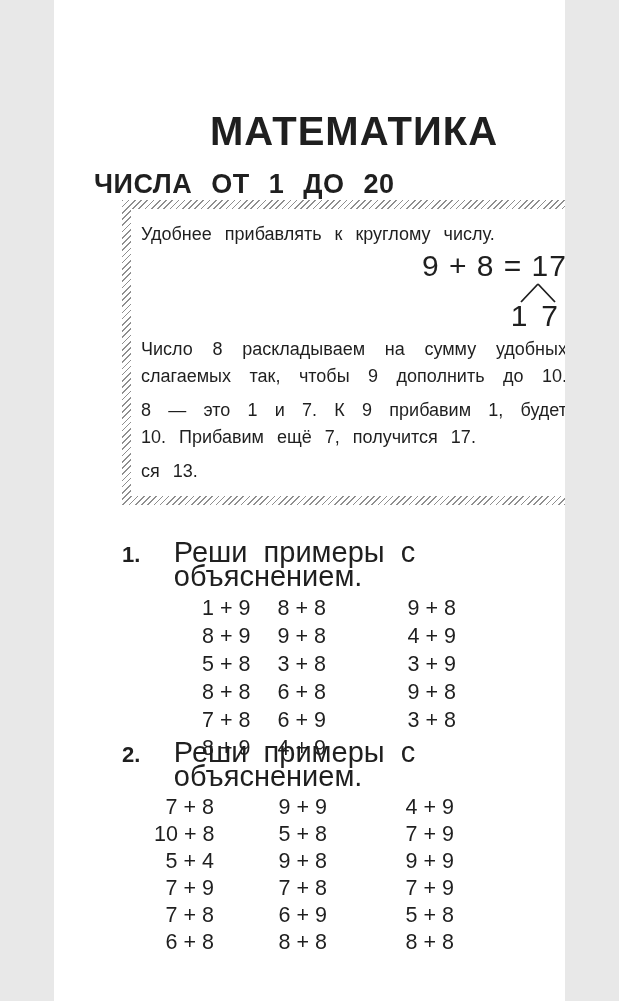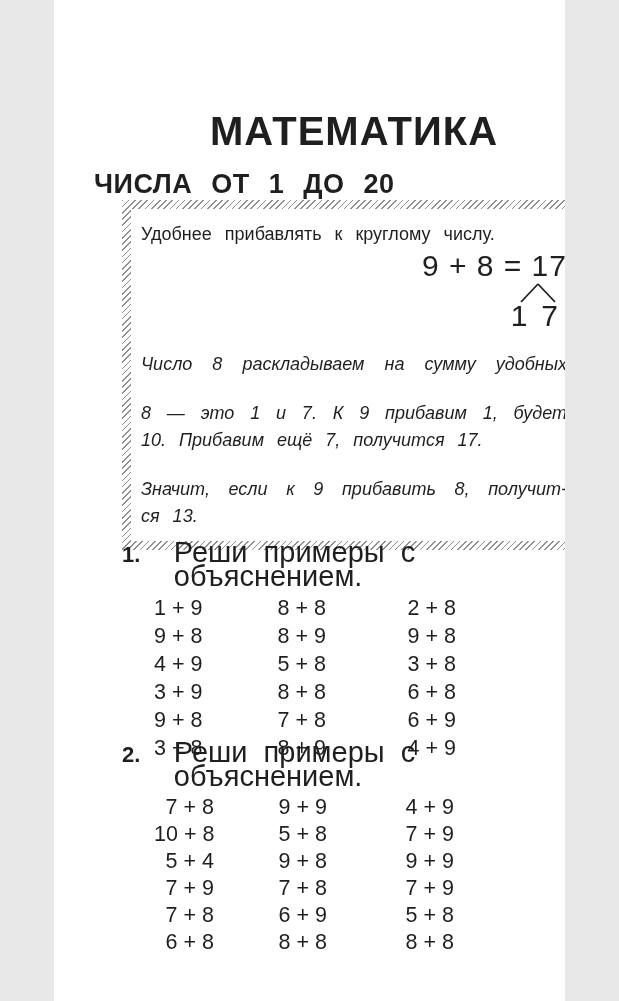--- a/index.html
+++ b/index.html
@@ -26,39 +26,39 @@
     position:absolute; top:200px; left:68px; width:462px; box-sizing:border-box;
     padding:9px;
     background:repeating-linear-gradient(135deg,
       #8f8f8f 0px, #8f8f8f 1.2px, #ffffff 1.2px, #ffffff 4.4px);
   }
   .info-box-inner { background:#ffffff; padding:12px 8px 11px 10px; }
 
   .box-line  { font-size:18px; line-height:27px; }
   .ws        { word-spacing:8px; }
   .jline     { text-align:justify; text-align-last:justify; }
-  .para      { margin-top:22px;font-style:italic; }
+  .para      { margin-top:7px; }
 
   
   .formula   { margin-top:2px; display:flex; flex-direction:column; align-items:flex-end; }
   .equation  { font-size:30px; line-height:32px; letter-spacing:1px; white-space:nowrap; }
   .branch-icon { display:block; transform:translateX(-9px); margin-top:1px; }
   .parts     { display:flex; gap:14px; font-size:30px; line-height:26px; transform:translateX(-9px); }
 
   
   .exercise  { position:absolute; left:68px; width:480px; }
   .ex-1      { top:540px; }
   .ex-2      { top:740px; }
   .ex-header { display:flex; align-items:baseline; line-height:24px; }
   .ex-num    { width:54px; font-weight:bold; font-size:22px; }
   .ex-title  { font-size:29px; word-spacing:8px; }
   .ex-grid   { display:grid; margin-left:32px; margin-top:6px; }
   .ex-grid-1 { grid-template-columns:45px 127px 130px; }
   .ex-grid-2 { grid-template-columns:60px 113px 127px; }
-  .ex-grid-1 .ex-cell { line-height:28px; }
+  .ex-grid-1 .ex-cell { line-height:28px;margin-left:48px; }
   .ex-grid-2 .ex-cell { line-height:27px; }
   .ex-cell   { text-align:right; font-size:21.5px; white-space:nowrap; }
 
   .page-number {
     position:absolute; top:910px; left:532px; width:34px;
     text-align:center; font-size:21px; font-weight:bold;
   }
 </style>
 </head>
 <body>
@@ -79,44 +79,43 @@
           <path d="M20 1 L3 19 M20 1 L37 19" stroke="#1f1f1f" stroke-width="1.8" fill="none"></path>
         </svg>
         <div class="parts">
           <span>1</span>
           <span>7</span>
         </div>
       </div>
 
       <div class="para">
         <div class="box-line jline">Число 8 раскладываем на сумму удобных</div>
+        <div class="box-line jline">слагаемых так, чтобы 9 дополнить до 10.</div>
       </div>
 
       <div class="para">
         <div class="box-line jline">8 — это 1 и 7. К 9 прибавим 1, будет</div>
         <div class="box-line ws">10. Прибавим ещё 7, получится 17.</div>
       </div>
 
       <div class="para">
-        <div class="box-line jline">Значит, если к 9 прибавить 8, получит-</div>
         <div class="box-line ws">ся 13.</div>
       </div>
 
     </div>
   </div>
 
   <section class="exercise ex-1">
     <div class="ex-header">
       <span class="ex-num">1.</span>
       <span class="ex-title">Реши примеры с объяснением.</span>
     </div>
     <div class="ex-grid ex-grid-1">
       <span class="ex-cell">1 + 9</span>
       <span class="ex-cell">8 + 8</span>
-      <span class="ex-cell">2 + 8</span>
       <span class="ex-cell">9 + 8</span>
       <span class="ex-cell">8 + 9</span>
       <span class="ex-cell">9 + 8</span>
       <span class="ex-cell">4 + 9</span>
       <span class="ex-cell">5 + 8</span>
       <span class="ex-cell">3 + 8</span>
       <span class="ex-cell">3 + 9</span>
       <span class="ex-cell">8 + 8</span>
       <span class="ex-cell">6 + 8</span>
       <span class="ex-cell">9 + 8</span>

